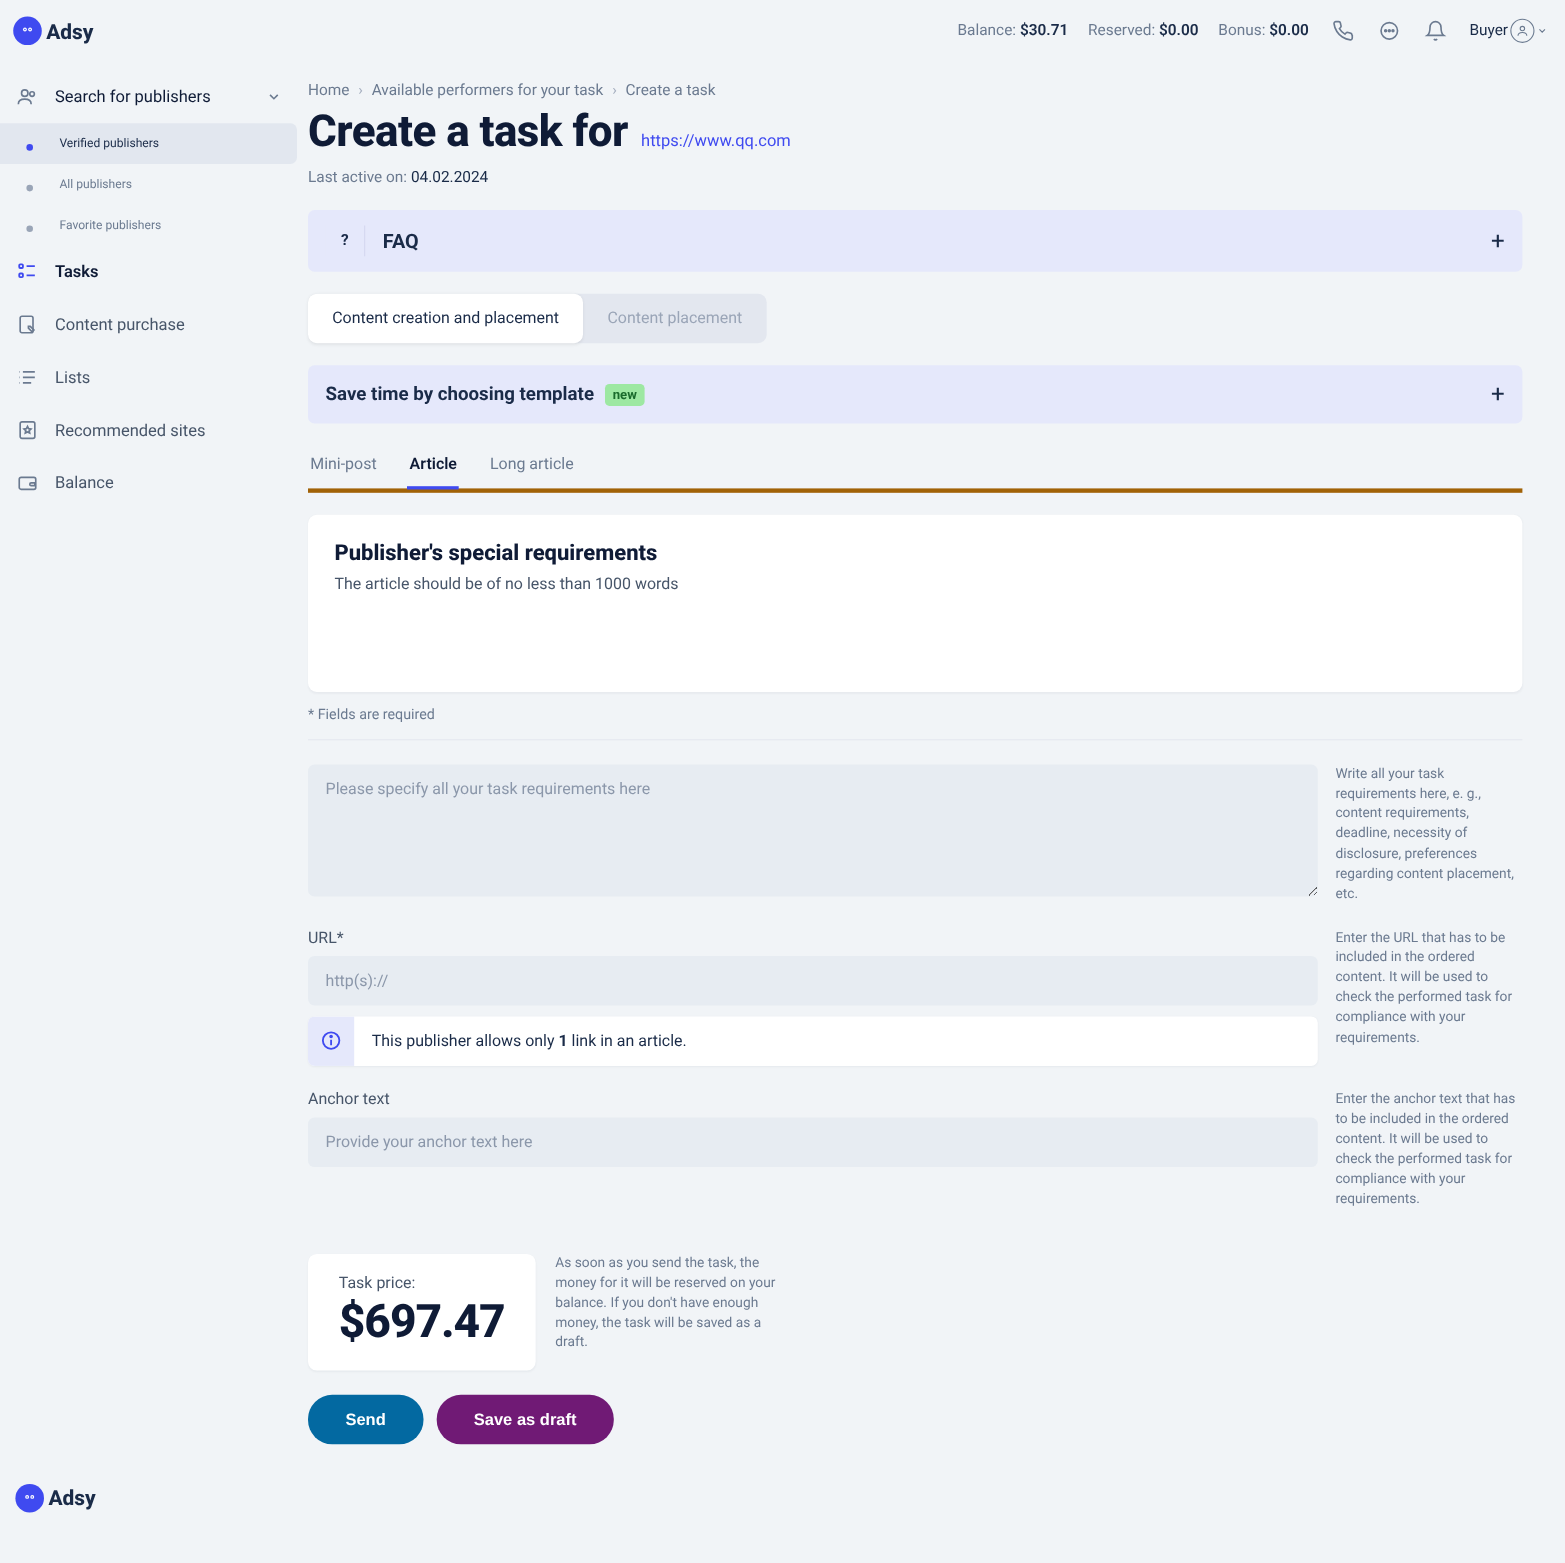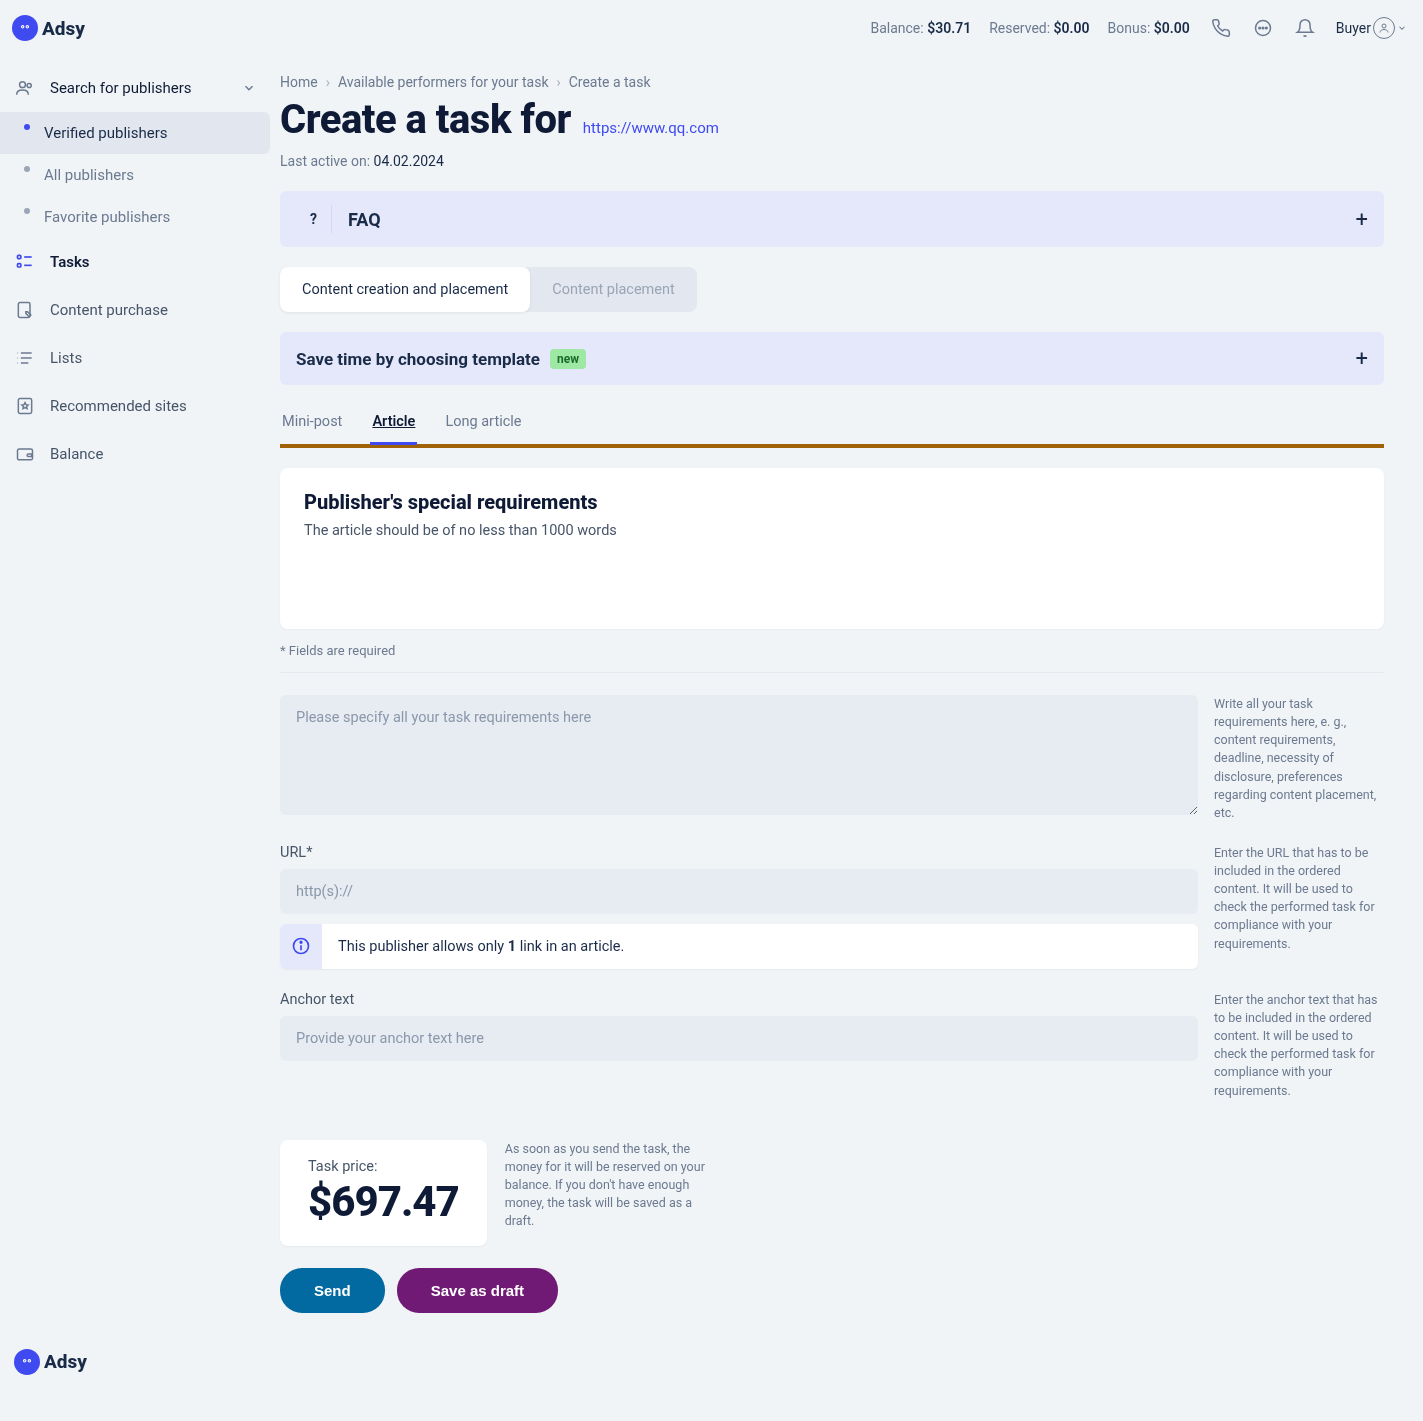--- a/index.html
+++ b/index.html
@@ -47,23 +47,23 @@
 .side-item {
   display:flex; align-items:center; gap:14px;
   padding: 14px 14px 14px 14px;
   color:#475569; cursor:pointer;
   font-size: 15px;
 }
 .side-item.active-group { color:#0f1b36; }
 .side-item .chev { margin-left: auto; }
 .sub-items { }
 .sub-item {
-  display:flex; align-items:flex-start; gap:14px;
+  display:flex; align-items:flex-end; gap:24px;
   padding: 12px 14px 12px 24px;
-  color:#6b7a90; cursor:pointer; font-size:15px;
+  color:#6b7a90; cursor:pointer; font-size:11px;
 }
 .sub-item.selected {
   background: #e2e7ef;
   color:#1a2b48;
   border-radius: 0 6px 6px 0;
 }
 .dot { width:6px; height:6px; border-radius:50%; background:#9aa5b7; }
 .sub-item.selected .dot { background:#3f4af0; }
 .side-icon { width:22px; display:flex; justify-content:center; color:#6b7a90; }
 .side-item.tasks { color:#0f1b36; font-weight:600; }
@@ -116,21 +116,21 @@
 }
 .tmpl-title { font-size:17px; font-weight:700; }
 .badge-new {
   background:#9de8a2; color:#1a6b2c;
   font-size:12px; font-weight:700;
   padding:3px 7px; border-radius:4px; margin-left:10px;
 }
 
 .type-tabs { display:flex; gap:26px; border-bottom:4px solid #a16207; margin-top:18px; }
 .type-tab { padding: 10px 2px 12px; color:#6b7a90; cursor:pointer; font-size:14.5px; }
-.type-tab.active { color:#0f1b36; font-weight:600; border-bottom:3px solid #3f4af0; margin-bottom:-1px;text-decoration:underline; }
+.type-tab.active { color:#0f1b36; font-weight:600; border-bottom:3px solid #3f4af0; margin-bottom:-1px; }
 
 .req-box {
   background:#fff; border-radius:8px; padding:22px 24px 90px;
   margin-top:20px; box-shadow:0 1px 2px rgba(15,30,60,.04);
 }
 .req-title { font-size:20px; font-weight:800; color:#0f1b36; }
 .req-text { color:#475569; margin-top:8px; font-size:14.5px; }
 
 .hint-required { color:#6b7a90; font-size:13px; margin-top:14px; }
 .divider { border-top:1px solid #e4e8ef; margin-top:14px; }

